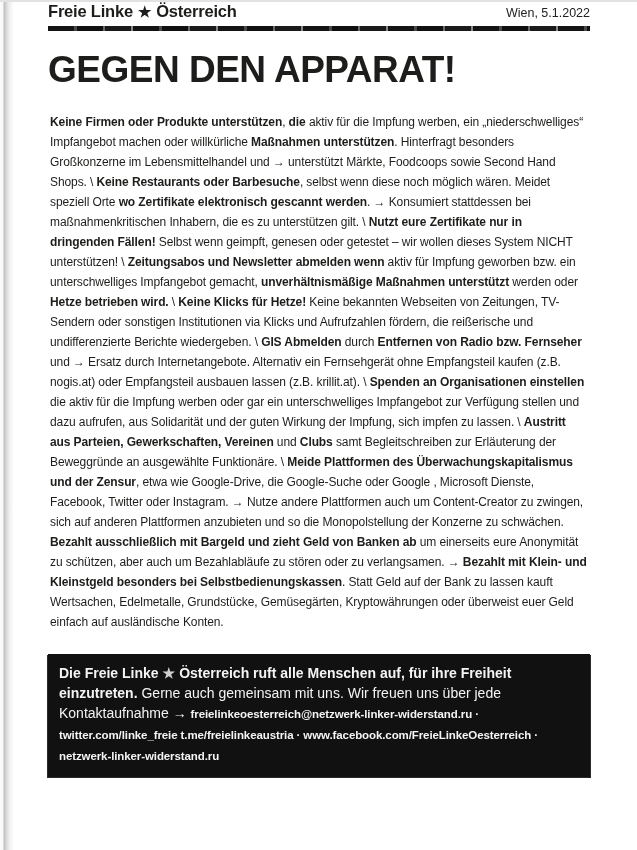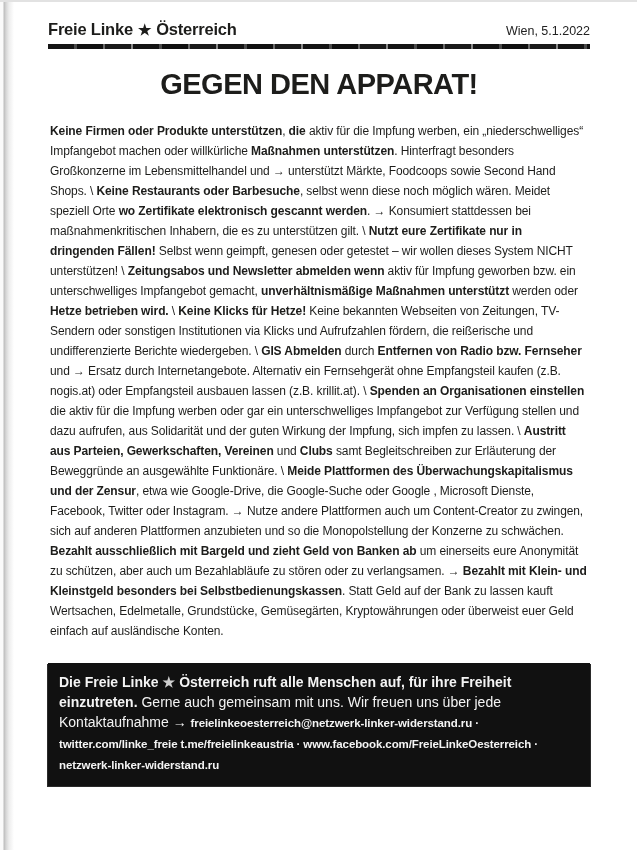--- a/index.html
+++ b/index.html
@@ -10,33 +10,33 @@
   .page {
     position:relative; width:637px; height:850px; background:#ffffff;
     overflow:hidden; color:#1d1d1b; border-top:2px solid #e2e2e2; box-sizing:border-box;
   }
   .scan-edge {
     position:absolute; left:0; top:0; bottom:0; width:14px;
     background:linear-gradient(90deg,#fafafa 0px,#fafafa 3px,#bdbdbd 4px,#d6d6d6 6px,#ededed 9px,#ffffff 14px);
   }
   .content { position:absolute; left:48px; right:47px; top:0; }
 
-  .masthead { display:flex; justify-content:space-between; align-items:baseline; padding-top:18px; }
+  .masthead { display:flex; justify-content:space-between; align-items:baseline; padding-top:0; }
   .brand { font-weight:bold; font-size:16.5px; letter-spacing:-0.2px; white-space:nowrap; }
   .brand .star { margin:0 5px; font-size:15px; }
   .dateline { font-size:12.5px; color:#222; }
 
   .rule {
     margin-top:5px; height:5px;
     background:repeating-linear-gradient(90deg,
       #141414 0 26px, #4a4a4a 26px 29px, #101010 29px 55px,
       #6a6a6a 55px 57px, #1a1a1a 57px 83px, #8a8a8a 83px 85px);
   }
 
-  .title { margin:20px 0 0; font-size:29px; font-weight:900; letter-spacing:-0.5px; line-height:1.05;text-align:center; }
+  .title { margin:20px 0 0; font-size:37px; font-weight:900; letter-spacing:-0.5px; line-height:1.05; }
   .subtitle { margin:7px 0 0; font-size:17.5px; font-weight:700; line-height:1.35; letter-spacing:-0.2px; max-width:522px; }
 
   .bodytext { margin:22px 2px 0; font-size:12px; line-height:20px; letter-spacing:-0.1px; text-align:left; }
   .bodytext .b { font-weight:bold; }
 
   .footer {
     margin-top:22px; background:#111111; color:#f4f4f4;
     padding:9px 11px 11px; line-height:19px;
     box-shadow:1px 1px 0 #2a2a2a, -1px 1px 0 #2a2a2a;
   }

